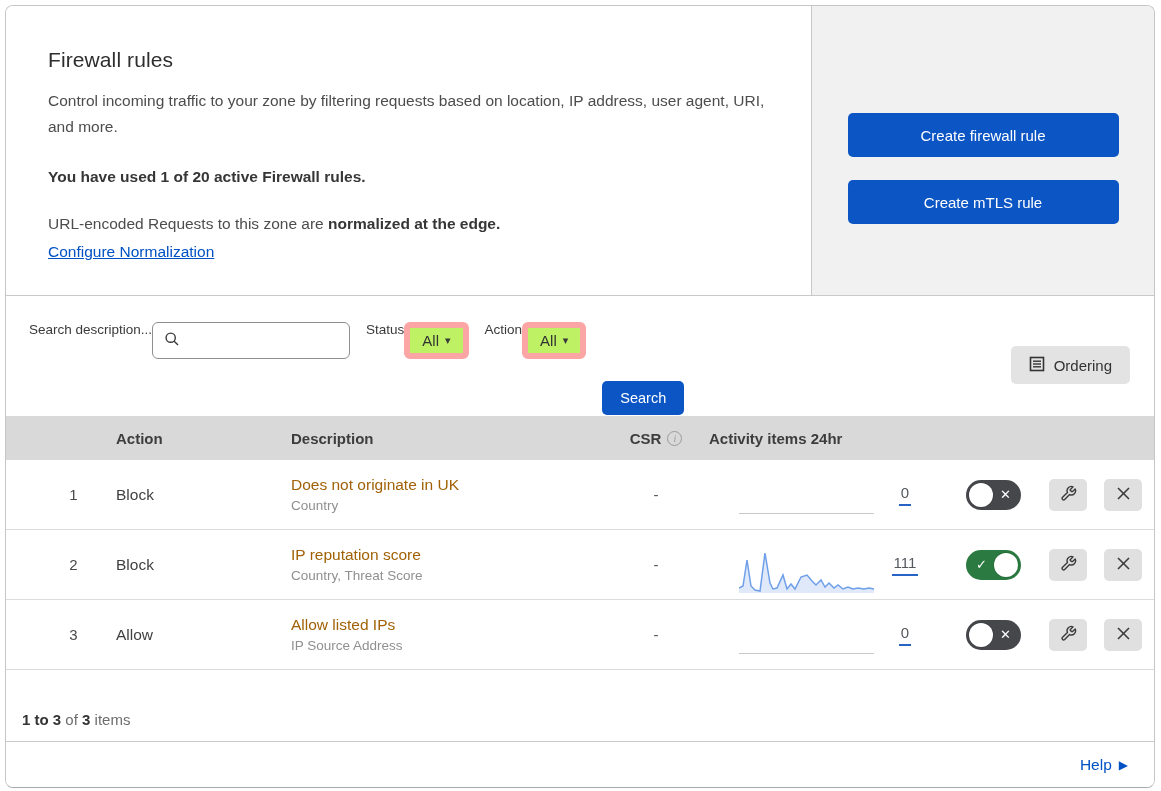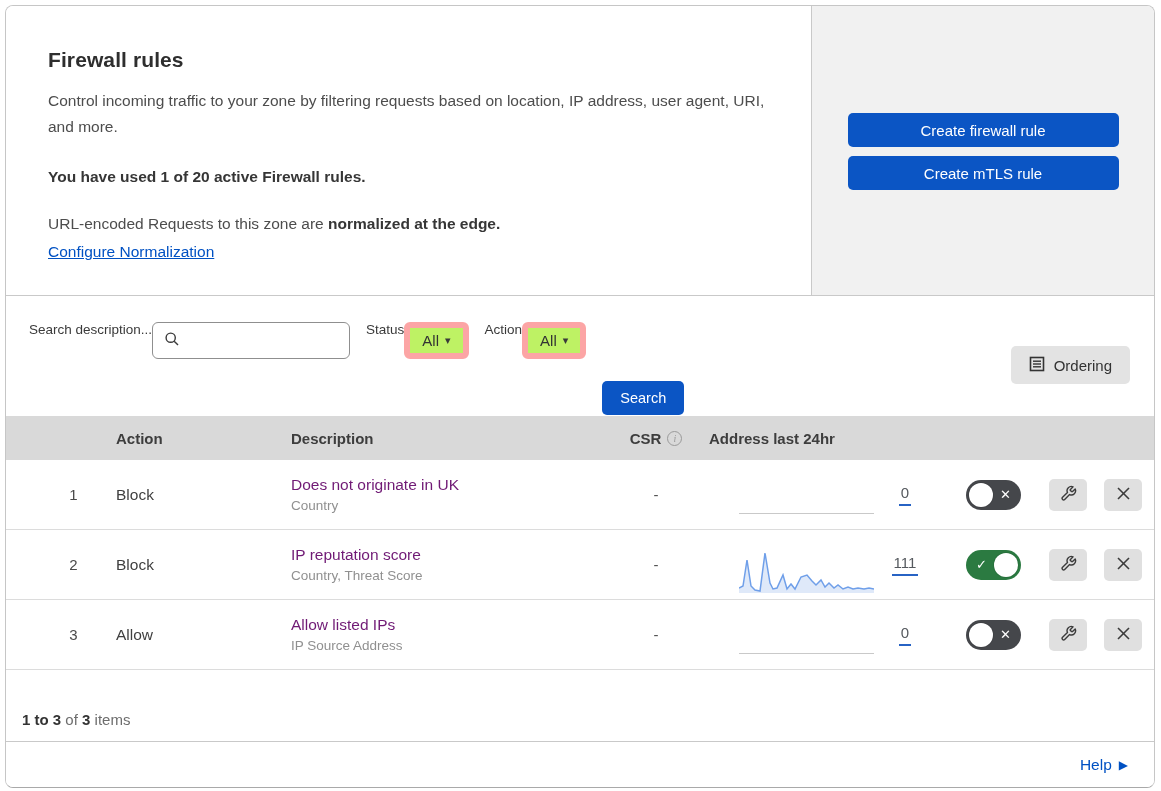--- a/index.html
+++ b/index.html
@@ -14,28 +14,28 @@
     border: 1px solid #c6c6c6;
     border-bottom-color: #a9a9a9;
     border-radius: 8px;
     overflow: hidden;
     background: #fff;
   }
   
   .top-section { display: flex; height: 290px; border-bottom: 1px solid #c9c9c9; }
   .top-left { width: 806px; padding: 42px 40px 0 42px; background: #fff; border-right: 1px solid #c9c9c9; }
   .top-right { flex: 1; background: #f1f1f1; display: flex; flex-direction: column; align-items: center; padding-top: 107px; }
-  .page-title { font-size: 21px; font-weight: 700; color: #2e2e2e; margin-bottom: 16px; letter-spacing: 0.1px; }
+  .page-title { font-size: 21px; font-weight: 400; color: #2e2e2e; margin-bottom: 16px; letter-spacing: 0.1px; }
   .page-desc { font-size: 15.5px; color: #4d4d4d; line-height: 26px; max-width: 730px; margin-bottom: 28px; }
   .usage-line { font-size: 15.5px; font-weight: 700; color: #363636; margin-bottom: 29px; }
   .norm-line { font-size: 15.5px; color: #4d4d4d; margin-bottom: 10px; }
   .norm-line b { color: #363636; }
   .norm-link { font-size: 15.5px; color: #0051c3; text-decoration: underline; cursor: pointer; display: inline-block; }
   .blue-btn {
-    width: 271px; height: 34px; margin-bottom: 9px;
+    width: 271px; height: 44px; margin-bottom: 23px;
     background: #0b55c4; color: #fff; border: none; border-radius: 5px;
     font-size: 15px; font-family: inherit; cursor: pointer;
   }
   
   .filter-bar { position: relative; height: 120px; padding: 26px 0 0 23px; display: flex; gap: 16px; background: #fff; }
   .f-col { display: flex; }
   .f-label { font-size: 13.5px; color: #3a3a3a; margin-bottom: 9px; }
   .search-box {
     width: 198px; height: 37px; border: 1px solid #8f8f8f; border-radius: 6px;
     display: flex; align-items: center; padding-left: 11px; background: #fff;
@@ -62,21 +62,21 @@
   .trow, .thead {
     display: grid;
     grid-template-columns: 110px 175px 315px 100px 240px 95px auto;
     align-items: center;
   }
   .thead { height: 44px; background: #d9d9d9; font-size: 15px; font-weight: 600; color: #3d3d3d; }
   .trow { height: 70px; border-bottom: 1px solid #dcdcdc; background: #fff; }
   .c-num { padding-left: 25px; text-align: center; font-size: 15px; color: #4a4a4a; }
   .c-action { font-size: 15.5px; color: #3f3f3f; }
   .c-desc { display: flex; flex-direction: column; justify-content: center; }
-  .desc-title { font-size: 15.5px; color: #701a75; }
+  .desc-title { font-size: 15.5px; color: #a16207; }
   .desc-sub { font-size: 13.5px; color: #909090; margin-top: 4px; }
   .c-csr { text-align: center; font-size: 15px; color: #555; }
   .th-csr { display: flex; align-items: center; justify-content: center; gap: 6px; }
   .info-icon {
     width: 15px; height: 15px; border: 1px solid #9a9a9a; border-radius: 50%;
     color: #9a9a9a; font-size: 10px; font-style: italic; font-family: "Liberation Serif", serif;
     display: inline-flex; align-items: center; justify-content: center; font-weight: 400;
   }
   .c-activity { display: flex; align-items: center; justify-content: flex-end; gap: 14px; padding-right: 24px; }
   .th-activity { padding-left: 3px; }
@@ -168,21 +168,21 @@
 
   <div>
     <div class="thead">
       <div></div>
       <div>Action</div>
       <div>Description</div>
       <div class="th-csr">
         <span>CSR</span>
         <span class="info-icon">i</span>
       </div>
-      <div class="th-activity">Address last 24hr</div>
+      <div class="th-activity">Activity items 24hr</div>
       <div></div>
       <div></div>
     </div>
 
     <div class="trow">
       <div class="c-num">1</div>
       <div class="c-action">Block</div>
       <div class="c-desc">
         <span class="desc-title">Does not originate in UK</span>
         <span class="desc-sub">Country</span>

